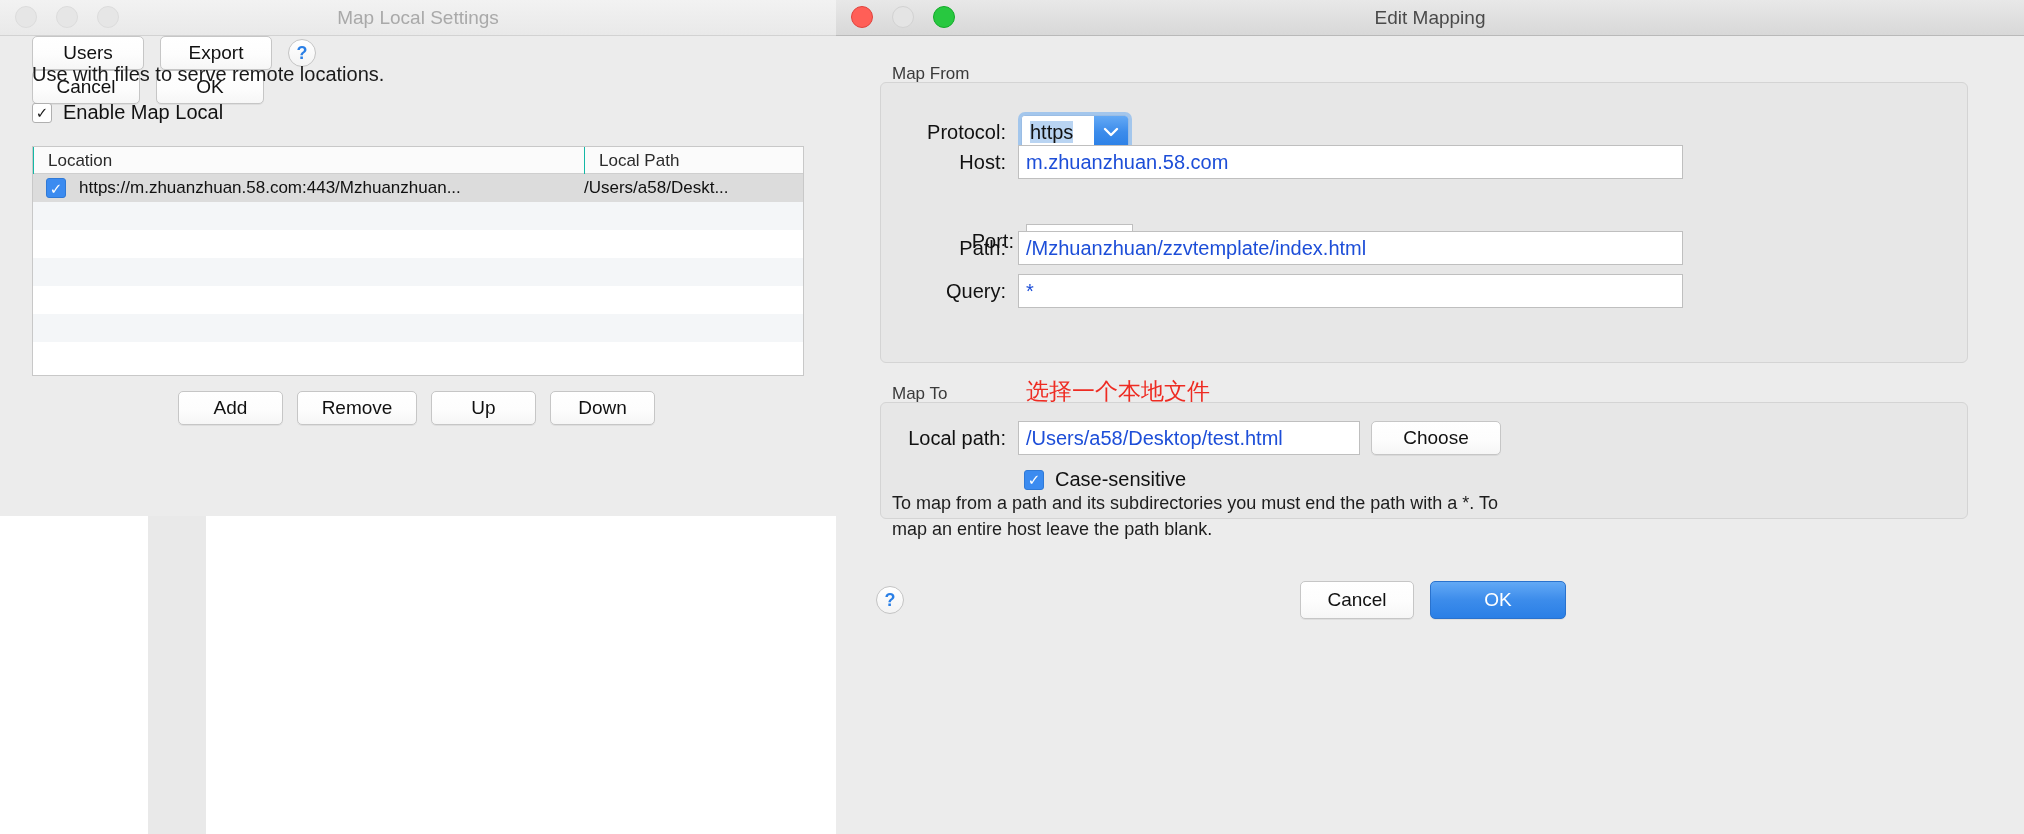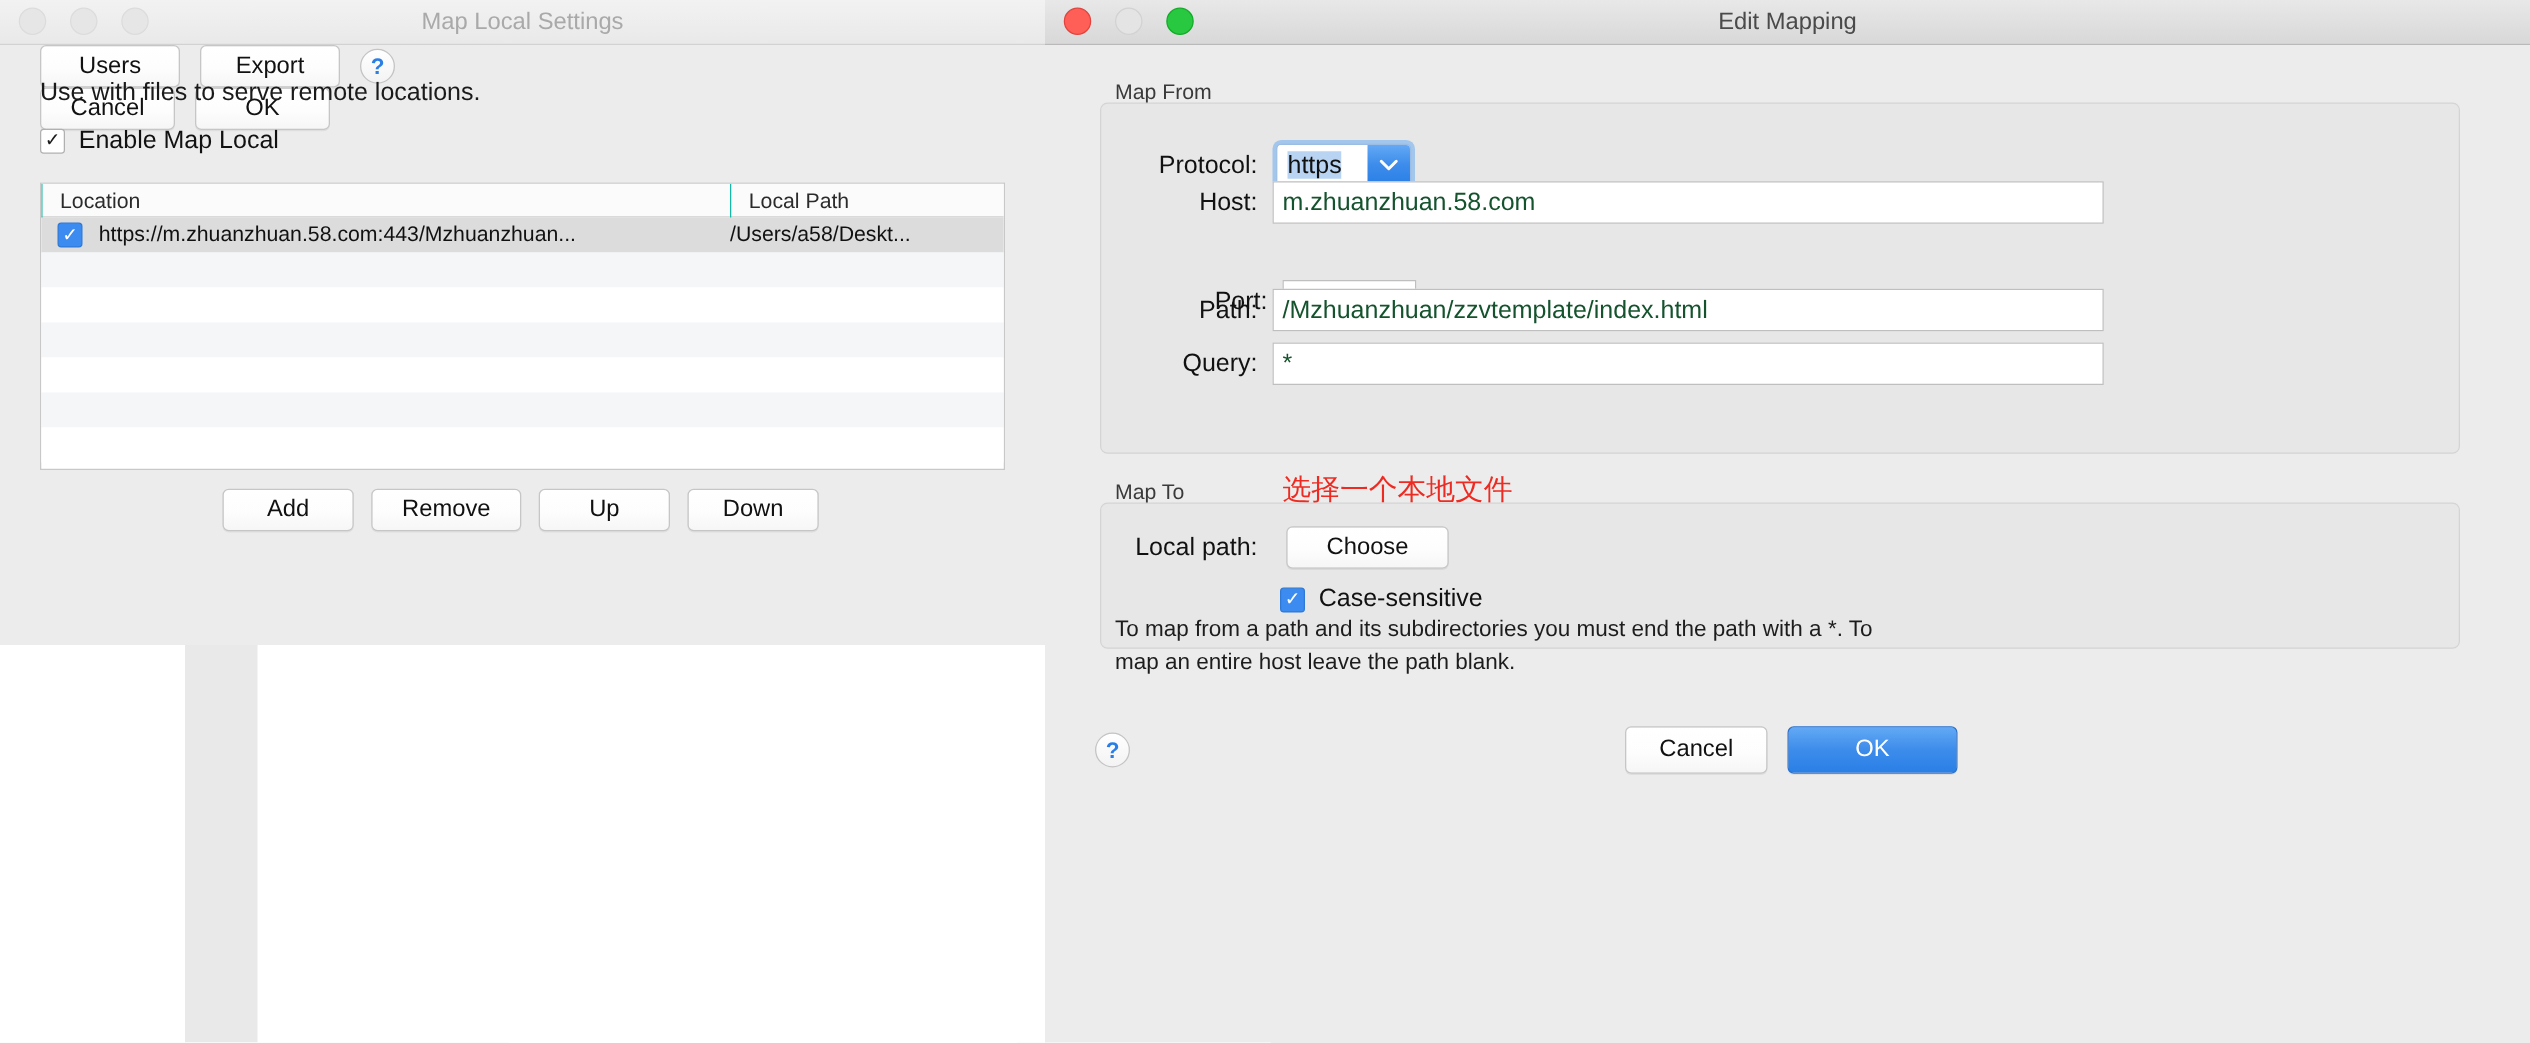--- a/index.html
+++ b/index.html
@@ -128,21 +128,21 @@
     position: absolute; border: 1px solid #d4d4d4; border-radius: 6px;
     background: #e7e7e7;
   }
   .field-row { position: absolute; display: flex; align-items: center; }
   .field-label {
     font-size: 20px; color: #111; text-align: right; margin-right: 12px;
   }
   .tf {
     background: #fff; border: 1px solid #bfbfbf;
     height: 34px; line-height: 32px;
-    padding: 0 7px; font-size: 20px; color: #14532d;
+    padding: 0 7px; font-size: 20px; color: #1d4ed8;
     white-space: nowrap; overflow: hidden;
     font-family: "Liberation Sans", sans-serif;
   }
 
   
   .popup-focus {
     border-radius: 7px; padding: 3px;
     background: rgba(108,172,240,0.55);
     display: inline-block;
   }
@@ -287,20 +287,21 @@
         <div class="field-label" style="width:126px;">Query:</div>
         <div class="tf" style="width:665px;">*</div>
       </div>
 
       <div class="group-label" style="left:56px; top:348px;">Map To</div>
       <div class="annotation" style="left:190px; top:340px;">选择一个本地文件</div>
       <div class="group-box" style="left:44px; top:366px; width:1088px; height:117px;"></div>
 
       <div class="field-row" style="left:44px; top:385px; width:1088px;">
         <div class="field-label" style="width:126px;">Local path:</div>
+        <div class="tf" style="width:342px;">/Users/a58/Desktop/test.html</div>
         <div class="btn" style="width:130px; margin-left:11px;">Choose</div>
       </div>
 
       <div class="check-row" style="left:188px; top:432px;">
         <div class="cb blue">✓</div>
         <div class="cb-label">Case-sensitive</div>
       </div>
 
       <div class="helptext" style="left:56px; top:455px; width:620px;">To map from a path and its subdirectories you must end the path with a *. To map an entire host leave the path blank.</div>
 

